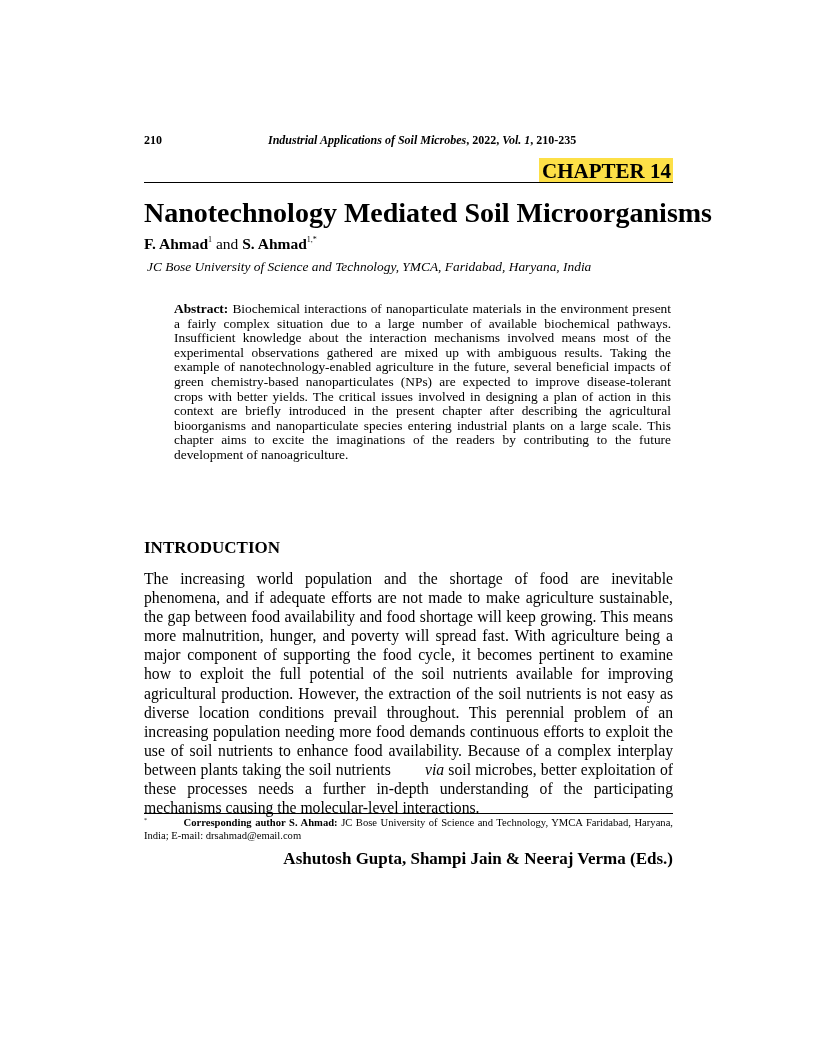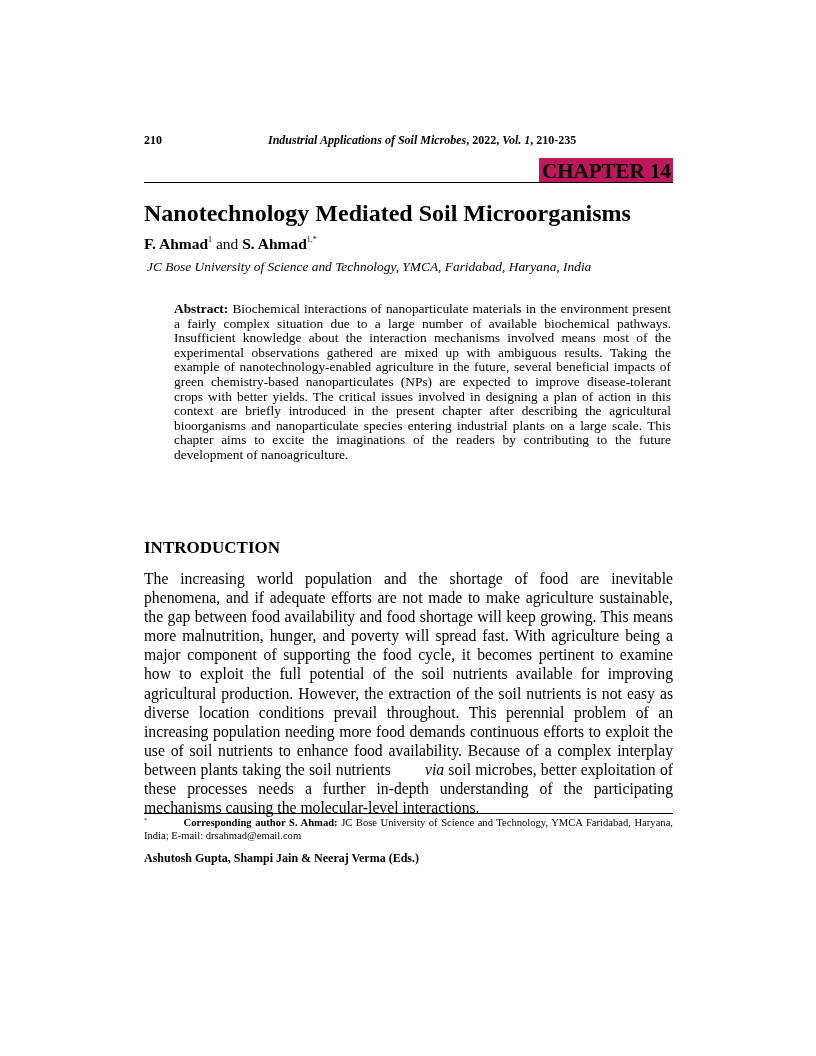--- a/index.html
+++ b/index.html
@@ -3,40 +3,40 @@
 <meta charset="utf-8">
 <style>
   html, body { margin: 0; padding: 0; background: #ffffff; }
   body { width: 816px; height: 1056px; position: relative; overflow: hidden;
          font-family: "Liberation Serif", "DejaVu Serif", serif; color: #000; }
   .abs { position: absolute; }
   .running-head { left: 144px; top: 133px; width: 529px; font-size: 12px; font-weight: bold; }
   .running-head .pg { position: absolute; left: 0; top: 0; }
   .running-head .jr { position: absolute; left: 124px; top: 0; }
   .running-head i { font-style: italic; }
-  .chapter-box { right: 143px; top: 158px; background: #be185d; padding: 1px 2px 0 3px;
+  .chapter-box { right: 143px; top: 158px; background: #fde047; padding: 1px 2px 0 3px;
                  font-size: 21px; font-weight: bold; line-height: 24px; }
   .rule-top { left: 144px; top: 182px; width: 529px; height: 0; border-top: 1px solid #000; }
-  .title { left: 144px; top: 198px; font-size: 24px; font-weight: bold; line-height: 30px; white-space: nowrap; }
+  .title { left: 144px; top: 198px; font-size: 28px; font-weight: bold; line-height: 30px; white-space: nowrap; }
   .authors { left: 144px; top: 234px; font-size: 15.5px; line-height: 20px; }
   .authors b { font-weight: bold; }
   .authors sup { font-size: 8px; vertical-align: 7px; line-height: 0; }
   .affil { left: 147px; top: 258px; font-size: 13.4px; font-style: italic; line-height: 18px; }
   .abstract { left: 174px; top: 302px; width: 497px; font-size: 13.4px; line-height: 14.6px; text-align: justify; }
   .abstract b { font-weight: bold; margin-top: 33px; }
   .keywords { left: 144px; top: 489px; width: 529px; font-size: 15.6px; line-height: 19px; text-align: justify; }
   .kw-line1 { text-align-last: justify; }
   .intro-h { left: 144px; top: 538px; font-size: 17px; font-weight: bold; line-height: 20px; }
   .body-text { left: 144px; top: 569px; width: 529px; font-size: 15.7px; line-height: 19.1px; text-align: justify; }
   .body-text i { font-style: italic; margin-left: 30px; }
   .rule-foot { left: 144px; top: 813px; width: 529px; height: 0; border-top: 1px solid #000; }
   .footnote { left: 144px; top: 816px; width: 529px; font-size: 10.6px; line-height: 13px; text-align: justify; }
   .footnote sup { font-size: 6px; vertical-align: 4px; line-height: 0; }
   .footnote b { font-weight: bold; margin-left: 33px; }
-  .publisher { left: 144px; top: 852px; width: 529px; text-align: left; font-size: 12px; font-weight: bold; line-height: 13px; }
+  .publisher { left: 144px; top: 852px; width: 529px; text-align: right; font-size: 17px; font-weight: bold; line-height: 13px; }
 </style>
 </head>
 <body>
 
 <div class="abs running-head">
   <span class="pg">210</span>
   <span class="jr"><i>Industrial Applications of Soil Microbes</i><span>, 2022, </span><i>Vol. 1</i><span>, 210-235</span></span>
 </div>
 
 <div class="abs chapter-box">CHAPTER 14</div>

